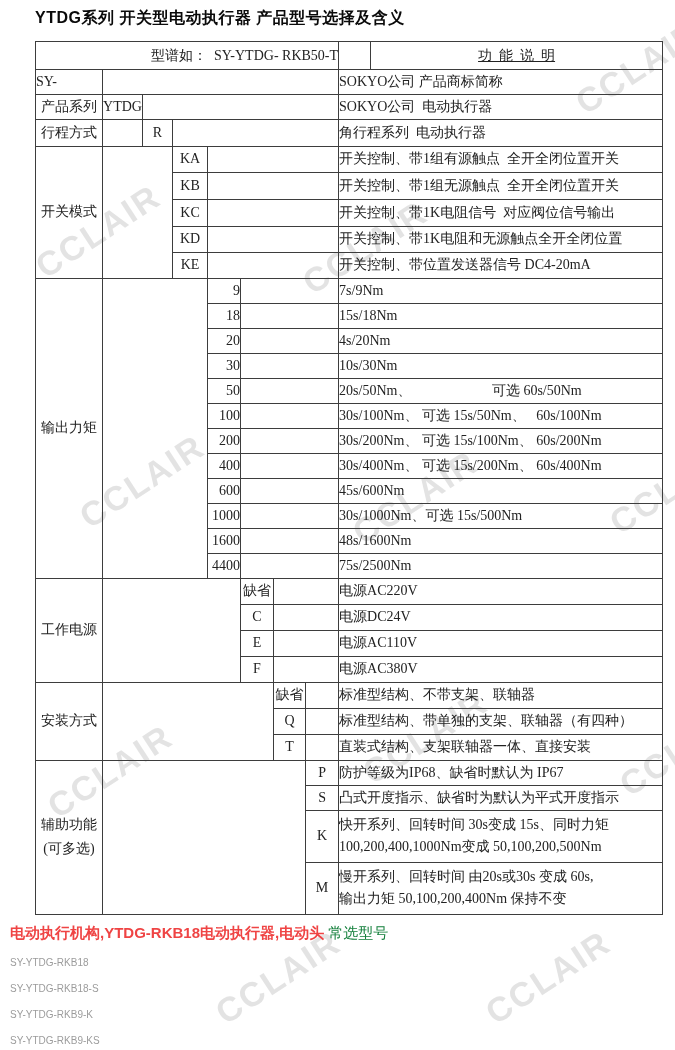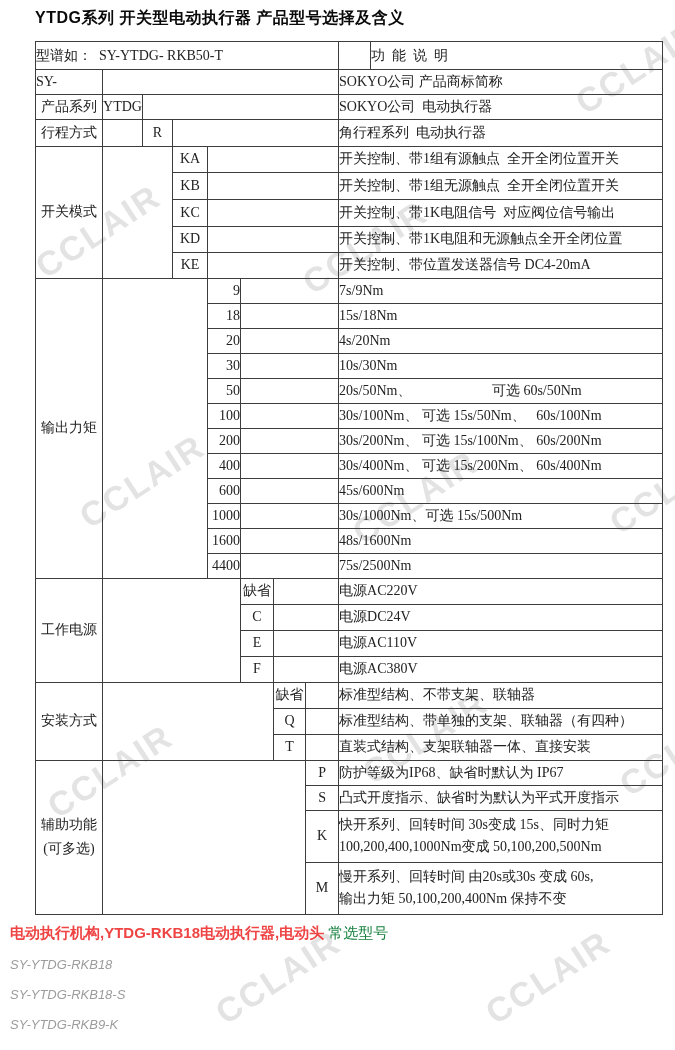--- a/index.html
+++ b/index.html
@@ -23,29 +23,29 @@
   }
   table.spec td{
     border:1px solid #3d3d3d;padding:0;font-size:14px;overflow:hidden;
     vertical-align:middle;background:transparent;
   }
   td.lbl{text-align:center;white-space:pre-wrap;line-height:1.7;}
   td.tl{text-align:left;padding-left:7px;}
   td.code{text-align:center;}
   td.num{text-align:right;padding-right:5px;}
   td.desc{text-align:left;padding-left:7px;white-space:pre-wrap;line-height:1.55;}
-  td.hl{text-align:left;padding-left:7px;font-size:15px;white-space:pre-wrap;}
-  td.hr{text-align:left;font-size:15px;white-space:pre-wrap;}
+  td.hl{text-align:right;padding-left:7px;font-size:15px;white-space:pre-wrap;}
+  td.hr{text-align:center;font-size:15px;white-space:pre-wrap;text-decoration:underline;}
   tr.h28{height:28px}tr.h22{height:22px}tr.h23{height:23px}tr.h27{height:27px}
   tr.h26{height:26px}tr.h25{height:25px}tr.h52{height:52px}
   .foot{margin:9px 0 0 10px;font-family:"Liberation Sans","DejaVu Sans",sans-serif;}
   .foot-head{font-size:15px;line-height:1.2;}
   .foot-head .lnk{color:#ef4444;font-weight:bold;cursor:pointer;}
   .foot-head .sfx{color:#15803d;font-weight:normal;}
-  .model{color:#9c9c9c;font-size:13px;margin-top:15px;cursor:pointer;font-style:italic;}
+  .model{color:#9c9c9c;font-size:10px;margin-top:15px;cursor:pointer;}
 </style>
 </head>
 <body>
 
 <div class="wm" style="left:28px;top:212px">CCLAIR</div>
 <div class="wm" style="left:295px;top:228px">CCLAIR</div>
 <div class="wm" style="left:568px;top:48px">CCLAIR</div>
 <div class="wm" style="left:72px;top:462px">CCLAIR</div>
 <div class="wm" style="left:345px;top:478px">CCLAIR</div>
 <div class="wm" style="left:602px;top:468px">CCLAIR</div>

